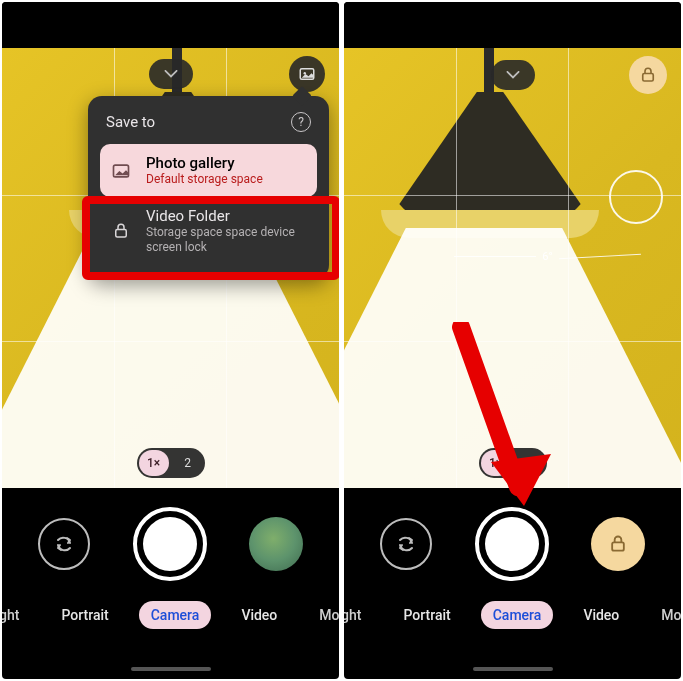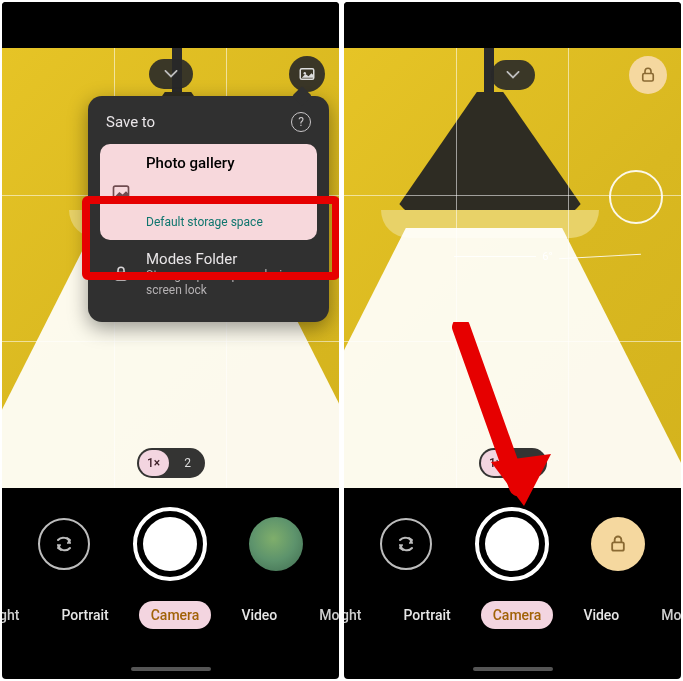--- a/index.html
+++ b/index.html
@@ -211,21 +211,21 @@
       display: flex;
       align-items: center;
       justify-content: center;
       gap: 18px;
       color: #e6e6e6;
       font-size: 14px;
       font-weight: 500;
       overflow: hidden;
     }
     .mode-item { padding: 6px 12px; border-radius: 18px; white-space: nowrap; }
-    .mode-item.selected { background: #f3d5e0; color: #a16207; }
+    .mode-item.selected { background: #f3d5e0; color: #1d4ed8; }
     .mode-item.edge { opacity: 0.9; }
     
     .home-ind {
       position: absolute;
       bottom: 8px;
       left: 50%;
       transform: translateX(-50%);
       width: 80px;
       height: 4px;
       border-radius: 3px;
@@ -275,21 +275,21 @@
       display: flex;
       align-items: center;
       gap: 14px;
       padding: 10px 10px;
       border-radius: 10px;
     }
     .pop-row.selected {
       background: #f7d8dc;
     }
     .pop-row.selected .row-title { color: #000000; font-weight: 500; }
-    .pop-row.selected .row-sub { color: #0f766e; margin-top: 43px; }
+    .pop-row.selected .row-sub { color: #b91c1c; }
     .row-icon {
       width: 22px;
       height: 22px;
       display: flex;
       align-items: center;
       justify-content: center;
     }
     .row-texts { flex: 1; min-width: 0; }
     .row-title { color: #e8e5e7; font-size: 15px; line-height: 1.2; }
     .row-sub { color: #b4b1b3; font-size: 12px; line-height: 1.25; }
@@ -397,21 +397,21 @@
         </div>
       </div>
       <div class="pop-row">
         <div class="row-icon">
           <svg width="18" height="18" viewBox="0 0 24 24">
               <rect x="5" y="10" width="14" height="10" rx="2" fill="none" stroke="#d9d6d8" stroke-width="2"></rect>
               <path d="M8 10 V7 a4 4 0 0 1 8 0 V10" fill="none" stroke="#d9d6d8" stroke-width="2"></path>
             </svg>
         </div>
         <div class="row-texts">
-          <div class="row-title">Modes Folder</div>
+          <div class="row-title">Video Folder</div>
           <div class="row-sub">Storage space space device screen lock</div>
         </div>
       </div>
     </div>
     <div class="highlight-box"></div>
 
     <div class="controls">
       <div class="side-circle">
         <svg width="24" height="24" viewBox="0 0 24 24">
           <path d="M6 8 a7 7 0 0 1 12 3" fill="none" stroke="#bdbdbd" stroke-width="2" stroke-linecap="round"></path>

